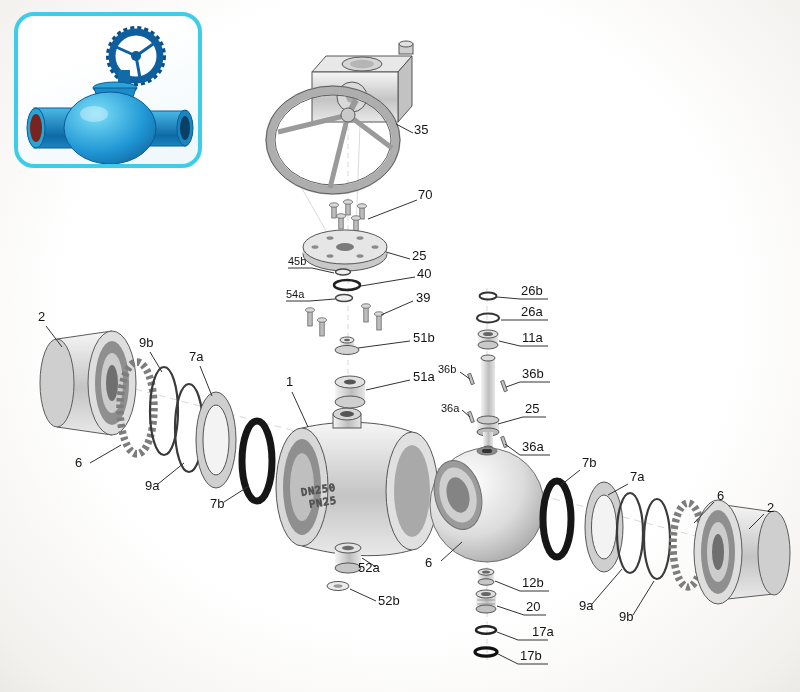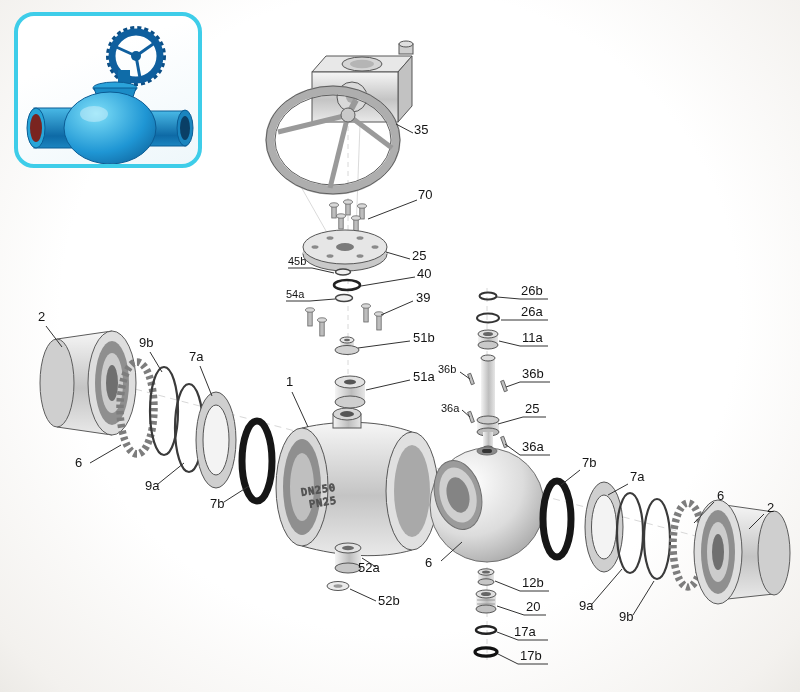--- a/index.html
+++ b/index.html
@@ -385,16 +385,16 @@
     <div class="lbl" style="left:630px;top:469px">7a</div>
     <div class="lbl" style="left:717px;top:488px">6</div>
     <div class="lbl" style="left:767px;top:500px">2</div>
     <div class="lbl" style="left:425px;top:555px">6</div>
     <div class="lbl" style="left:358px;top:560px">52a</div>
     <div class="lbl" style="left:522px;top:575px">12b</div>
     <div class="lbl" style="left:378px;top:593px">52b</div>
     <div class="lbl" style="left:579px;top:598px">9a</div>
     <div class="lbl" style="left:526px;top:599px">20</div>
     <div class="lbl" style="left:619px;top:609px">9b</div>
-    <div class="lbl" style="left:514px;top:624px">17a</div>
+    <div class="lbl" style="left:532px;top:624px">17a</div>
     <div class="lbl" style="left:520px;top:648px">17b</div>
   </div>
 </div>
 
 </body></html>

